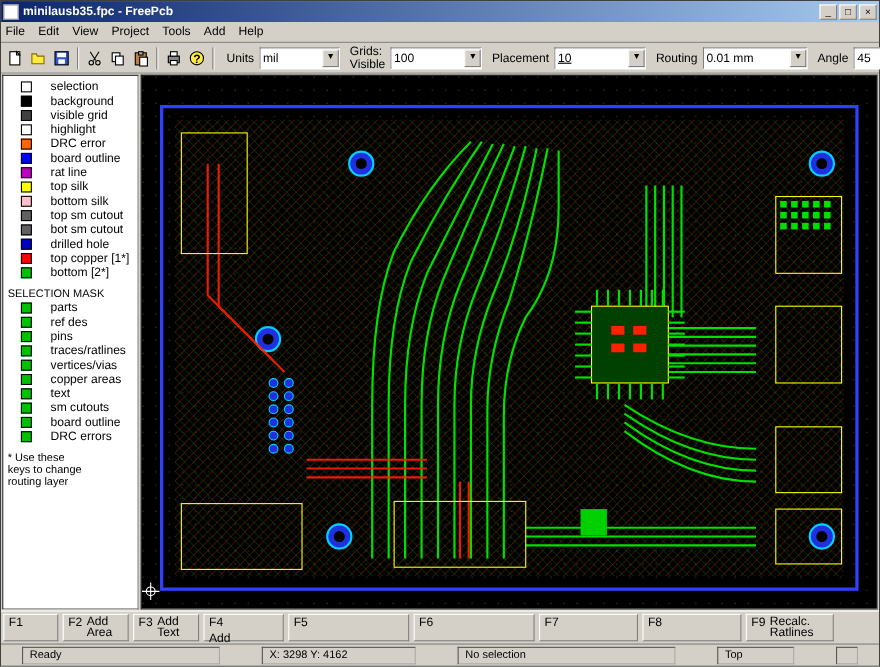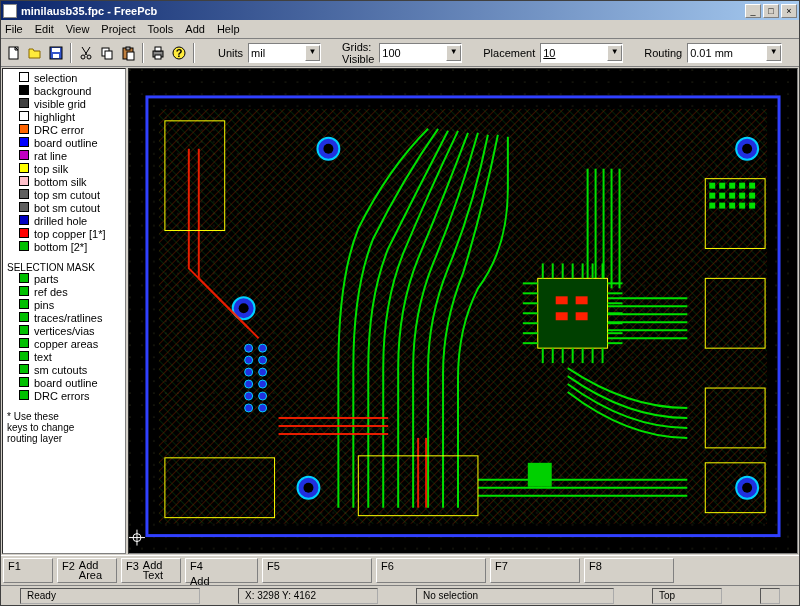--- a/index.html
+++ b/index.html
@@ -9,27 +9,27 @@
 .titlebar .icon { width: 14px; height: 14px; background: #fff; margin-right: 4px; border: 1px solid #888; }
 .titlebar .title { flex: 1; font-weight: bold; }
 .titlebar .wbtns { display: flex; gap: 2px; }
 .titlebar .wbtn { width: 16px; height: 14px; background: #d4d0c8; border: 1px solid #808080; border-top-color: #fff; border-left-color: #fff; font-size: 9px; line-height: 12px; text-align: center; color: #000; cursor: pointer; }
 .menubar { height: 19px; display: flex; align-items: center; padding: 0 4px; gap: 12px; background: #d4d0c8; border-bottom: 1px solid #808080; }
 .menubar span { cursor: pointer; }
 .toolbar { height: 28px; display: flex; align-items: center; padding: 2px 4px; gap: 3px; background: #d4d0c8; border-bottom: 1px solid #808080; }
 .tbtn { width: 22px; height: 22px; border: 1px solid #d4d0c8; display: flex; align-items: center; justify-content: center; cursor: pointer; }
 .tbtn svg { width: 16px; height: 16px; }
 .tsep { width: 2px; height: 20px; border-left: 1px solid #808080; border-right: 1px solid #fff; margin: 0 2px; }
-.tlabel { margin-left: 18px; margin-right: 2px; }
+.tlabel { margin-left: 6px; margin-right: 2px; }
 .combo { height: 20px; background: #fff; border: 1px solid #808080; border-right-color: #fff; border-bottom-color: #fff; display: inline-flex; align-items: center; gap: 28px; }
 .combo input { border: none; outline: none; height: 16px; padding: 0 2px; font-size: 11px; background: #fff; }
 .combo .dd { width: 15px; height: 16px; background: #d4d0c8; border: 1px solid #808080; border-top-color: #fff; border-left-color: #fff; text-align: center; line-height: 12px; font-size: 8px; cursor: pointer; }
 .workspace { flex: 1; display: flex; background: #d4d0c8; overflow: hidden; }
 .sidebar { width: 124px; background: #fff; border: 1px inset #808080; margin: 1px; padding: 3px 4px; overflow: hidden; font-size: 10px; }
-.legend-row { display: flex; align-items: flex-start; gap: 5px; height: 13px; padding-left: 12px; }
+.legend-row { display: flex; align-items: center; gap: 17px; height: 13px; padding-left: 12px; }
 .swatch { width: 10px; height: 10px; border: 1px solid #000; flex-shrink: 0; }
 .section-title { margin-top: 8px; font-size: 10px; }
 .note { margin-top: 8px; font-size: 10px; }
 .canvas-wrap { flex: 1; margin: 1px; border: 1px inset #808080; background: #000; position: relative; overflow: hidden; }
 .pcb-canvas { position: absolute; inset: 0; }
 .fnbar { height: 30px; display: flex; align-items: stretch; background: #d4d0c8; border-top: 1px solid #fff; }
 .fncell { border: 1px solid #808080; border-top-color: #fff; border-left-color: #fff; margin: 2px; padding: 1px 4px; display: flex; flex-direction: row; gap: 4px; font-size: 10px; align-items: flex-start; }
 .fncell .key { }
 .fncell .lbl { white-space: pre-line; line-height: 10px; }
 .statusbar { height: 20px; display: flex; align-items: center; background: #d4d0c8; border-top: 1px solid #808080; }
@@ -454,20 +454,25 @@
         <div class="lbl"></div>
       </div>
       <div class="fncell" style="width: 90px;">
         <div class="key">F7</div>
         <div class="lbl"></div>
       </div>
       <div class="fncell" style="width: 90px;">
         <div class="key">F8</div>
         <div class="lbl"></div>
       </div>
+      <div class="fncell" style="width: 80px;">
+        <div class="key">F9</div>
+        <div class="lbl">Recalc.
+Ratlines</div>
+      </div>
     </div>
 
   <div class="statusbar">
     <div class="pane" style="width:180px">Ready</div>
     <div class="pane" style="width:140px">X: 3298    Y: 4162</div>
     <div class="pane" style="flex:1">No selection</div>
     <div class="pane" style="width:70px">Top</div>
     <div class="pane" style="width:20px"></div>
   </div>
 

